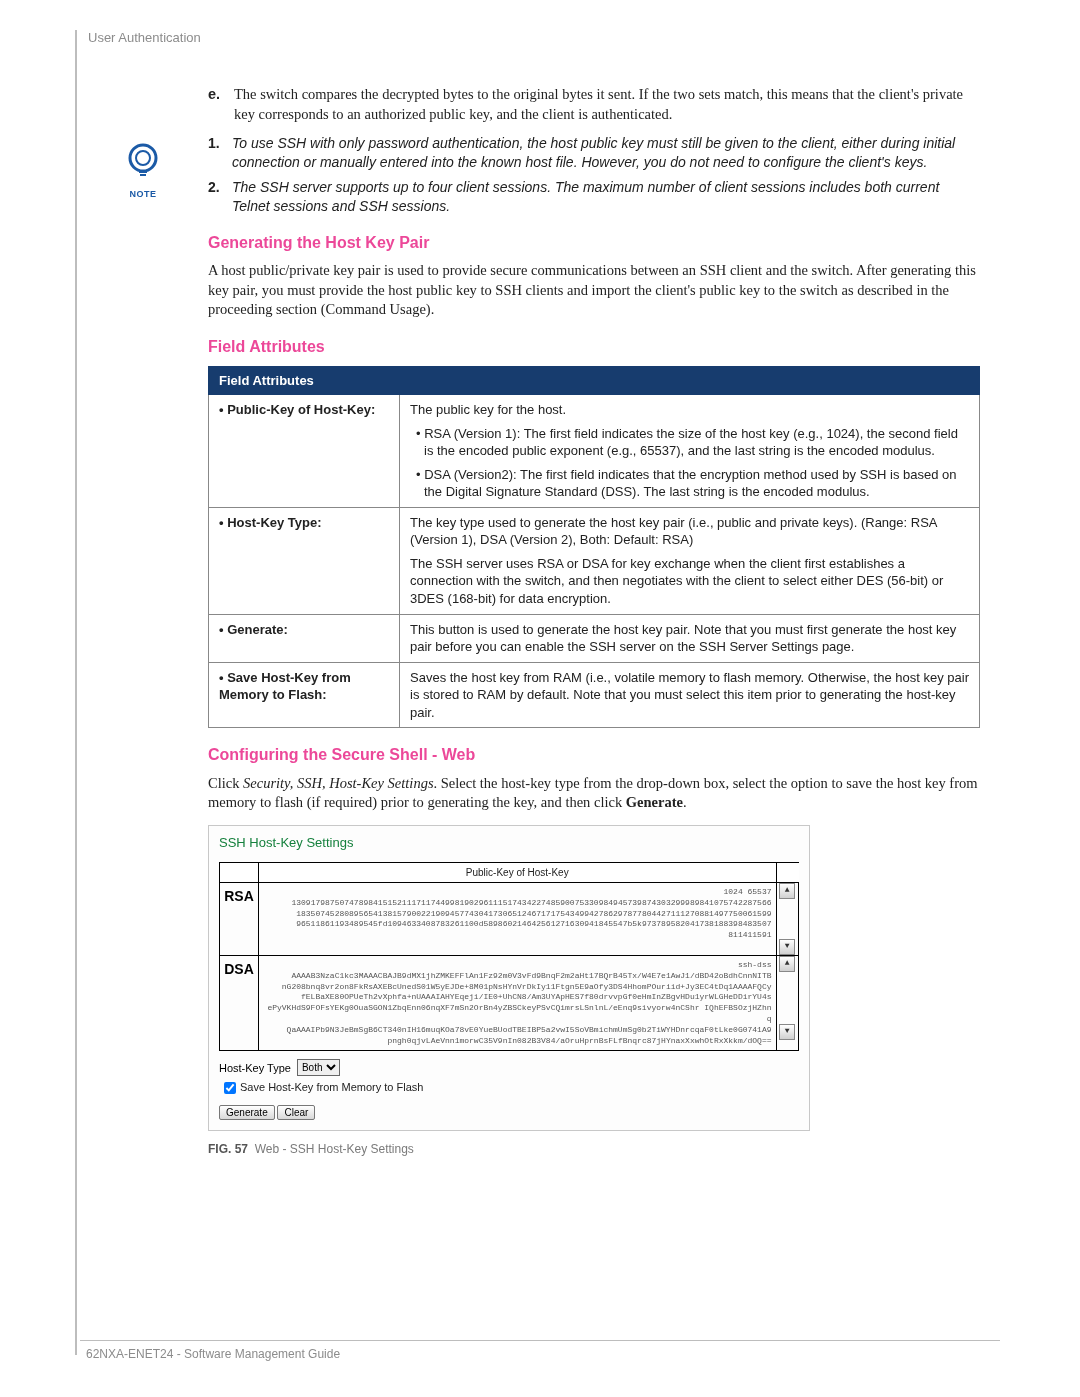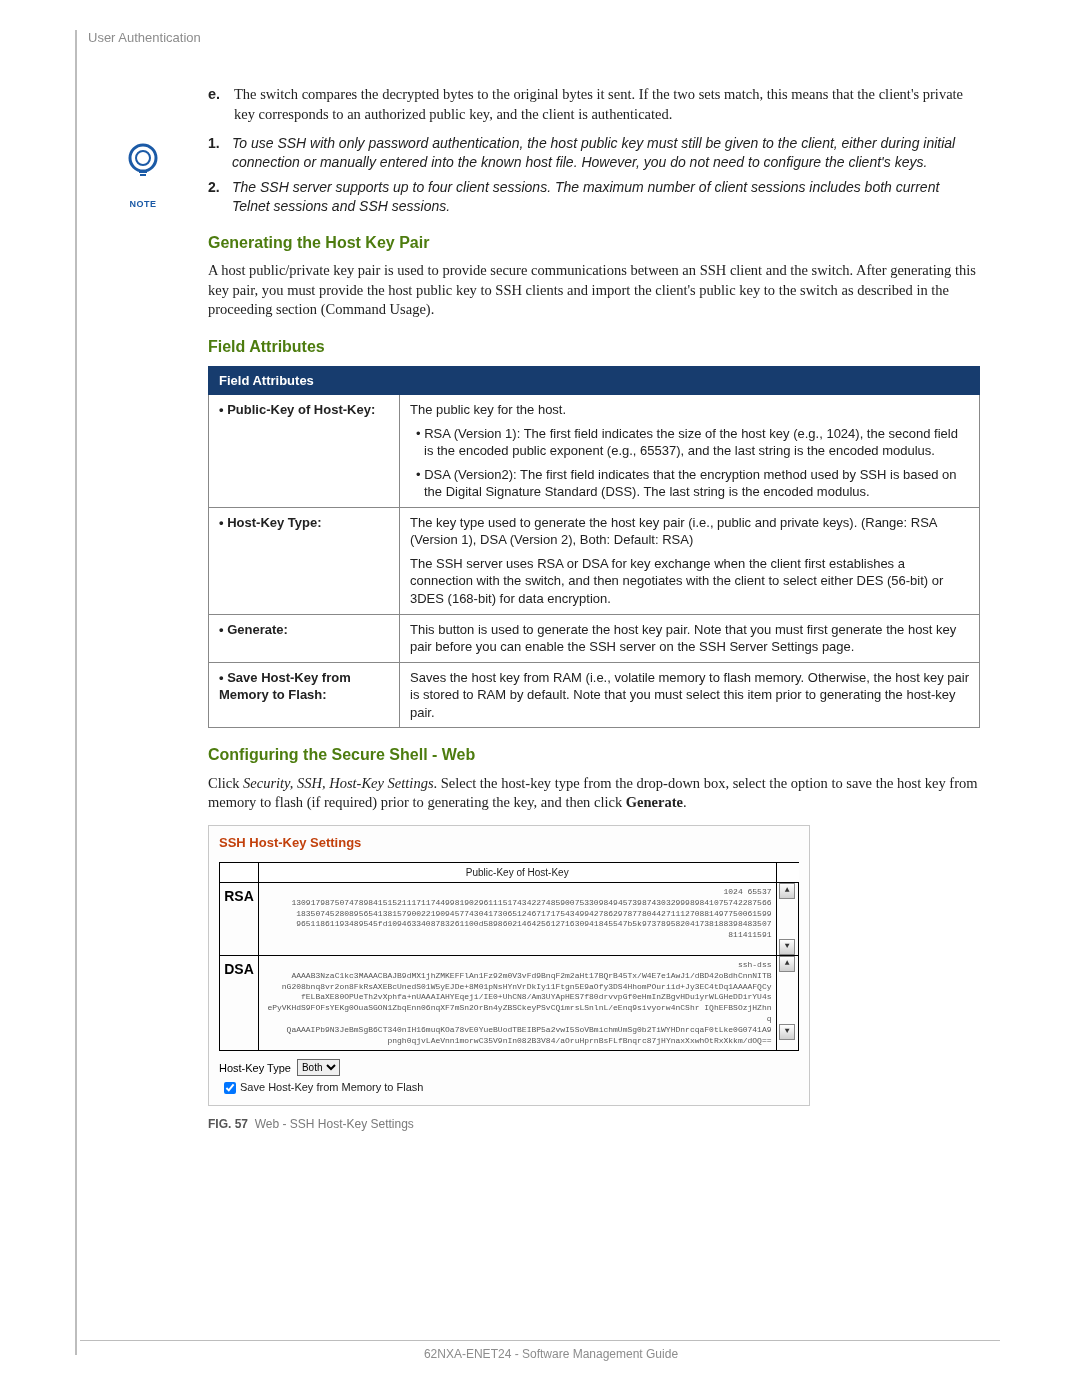--- a/index.html
+++ b/index.html
@@ -7,48 +7,48 @@
   .page { position:absolute; left:80px; top:30px; width:920px; }
   .left-rule { position:absolute; left:75px; top:30px; width:0; height:1325px; border-left:2px solid #bdbdbd; }
   .header { font-family:Arial, Helvetica, sans-serif; color:#8c8c8c; font-size:13px; padding-left:8px; margin-bottom:40px; }
   .content { margin-left:128px; width:772px; font-size:14.5px; line-height:1.35; }
   .e-row { display:flex; margin-bottom:10px; }
   .e-row .lbl { width:26px; font-weight:bold; font-family:Arial, Helvetica, sans-serif; }
   .e-row .txt { flex:1; }
   .note-block { position:relative; margin-top:8px; margin-bottom:16px; }
   .note-icon { position:absolute; left:-100px; top:6px; width:70px; text-align:center; font-family:Arial, Helvetica, sans-serif; }
   .note-icon svg { display:block; margin:0 auto; }
-  .note-icon .lbl { font-size:9px; font-weight:bold; color:#1b5aa6; letter-spacing:0.5px; margin-top:14px; }
+  .note-icon .lbl { font-size:9px; font-weight:bold; color:#1b5aa6; letter-spacing:0.5px; margin-top:4px; }
   .num-list .row { display:flex; margin-bottom:6px; font-style:italic; font-family:Arial, Helvetica, sans-serif; font-size:14px; }
   .num-list .row .n { width:24px; font-weight:bold; font-style:normal; }
   .num-list .row .t { flex:1; }
-  .h3 { font-family:Arial, Helvetica, sans-serif; font-size:16px; font-weight:bold; color:#4d7c0f; margin:16px 0 8px; }
+  .h3 { font-family:Arial, Helvetica, sans-serif; font-size:16px; font-weight:bold; color:#ec4899; margin:16px 0 8px; }
   .para { margin:0 0 10px; }
   table.fa { width:100%; border-collapse:collapse; font-family:Arial, Helvetica, sans-serif; font-size:13px; }
   table.fa th { background:#173c6e; color:#fff; text-align:left; padding:5px 10px; font-size:13px; border:1px solid #173c6e; }
   table.fa td { border:1px solid #888; padding:6px 10px; vertical-align:top; line-height:1.35; }
   table.fa td.k { width:170px; font-weight:bold; }
   .sub-bullet { padding-left:14px; text-indent:-8px; margin-top:6px; }
   .fig { margin-top:12px; width:600px; border:1px solid #c8c8c8; background:#fdfdfd; font-family:Arial, Helvetica, sans-serif; font-size:10px; }
-  .fig .title { font-weight:bold; font-size:13px; padding:8px 10px 10px; color:#c2410c; }
+  .fig .title { font-weight:normal; font-size:13px; padding:8px 10px 10px; color:#15803d; }
   .fig .inner { margin:0 10px 10px; }
   .fig table.kt { width:100%; border-collapse:collapse; }
   .fig table.kt th { border:1px solid #000; font-size:10px; font-weight:normal; padding:3px; background:#fff; }
   .fig table.kt td { border:1px solid #000; padding:4px; font-family:"Courier New",monospace; font-size:8px; color:#555; word-break:break-all; vertical-align:top;text-align:right; }
   .fig table.kt td.kl { font-weight:bold; font-family:Arial,Helvetica,sans-serif; color:#000; text-align:center; font-size:14px; width:30px; }
   .fig .scrollbtn { display:inline-block; width:14px; height:14px; border:1px solid #888; background:linear-gradient(#fff,#d0d0d0); vertical-align:top; text-align:center; line-height:12px; font-size:8px; color:#333; }
   .fig .lowrow { display:flex; align-items:center; gap:6px; margin:8px 0 4px; font-size:11px; color:#000; }
   .fig .lowrow select { font-size:10px; border:1px solid #666; height:17px; }
   .fig .chkrow { font-size:11px; margin:2px 5px 8px; display:flex; align-items:center; gap:4px; }
   .fig .chkrow input { width:12px; height:12px; margin:0; }
   .fig .btns { margin:0 10px 10px; }
   .fig .btns button { font-size:10px; padding:1px 6px; border:1px solid #777; background:linear-gradient(#fff,#d8d8d8); border-radius:2px; }
   .caption { font-family:Arial, Helvetica, sans-serif; font-size:12px; color:#7a7a7a; margin-top:10px; }
   .caption b { color:#555;text-align:right; }
-  .footer { position:absolute; left:88px; bottom:36px; width:920px; display:flex; justify-content:center; align-items:center; font-family:Arial, Helvetica, sans-serif; font-size:12px; color:#8c8c8c; border-top:0; }
+  .footer { position:absolute; left:80px; bottom:36px; width:920px; display:flex; justify-content:flex-start; align-items:center; font-family:Arial, Helvetica, sans-serif; font-size:12px; color:#8c8c8c; border-top:0; }
   .footer .pn { padding-left:6px; }
   .foot-rule { position:absolute; left:80px; bottom:56px; width:920px; height:0; border-top:1px solid #bdbdbd; }
   .ital { font-style:italic; }
 </style>
 </head>
 <body>
 
 <div class="left-rule"></div>
 <div class="page">
   <div class="header">User Authentication</div>
@@ -162,20 +162,24 @@
           </table>
         <div class="lowrow">
           <span>Host-Key Type</span>
           <select><option>Both</option></select>
         </div>
         <div class="chkrow">
           <input type="checkbox" checked="" style="">
           <span>Save Host-Key from Memory to Flash</span>
         </div>
       </div>
+      <div class="btns">
+        <button>Generate</button>
+        <button>Clear</button>
+      </div>
     </div>
 
     <div class="caption">
       <b>FIG. 57</b>&nbsp;&nbsp;<span>Web - SSH Host-Key Settings</span>
     </div>
   </div>
 </div>
 
 <div class="foot-rule"></div>
 <div class="footer">

